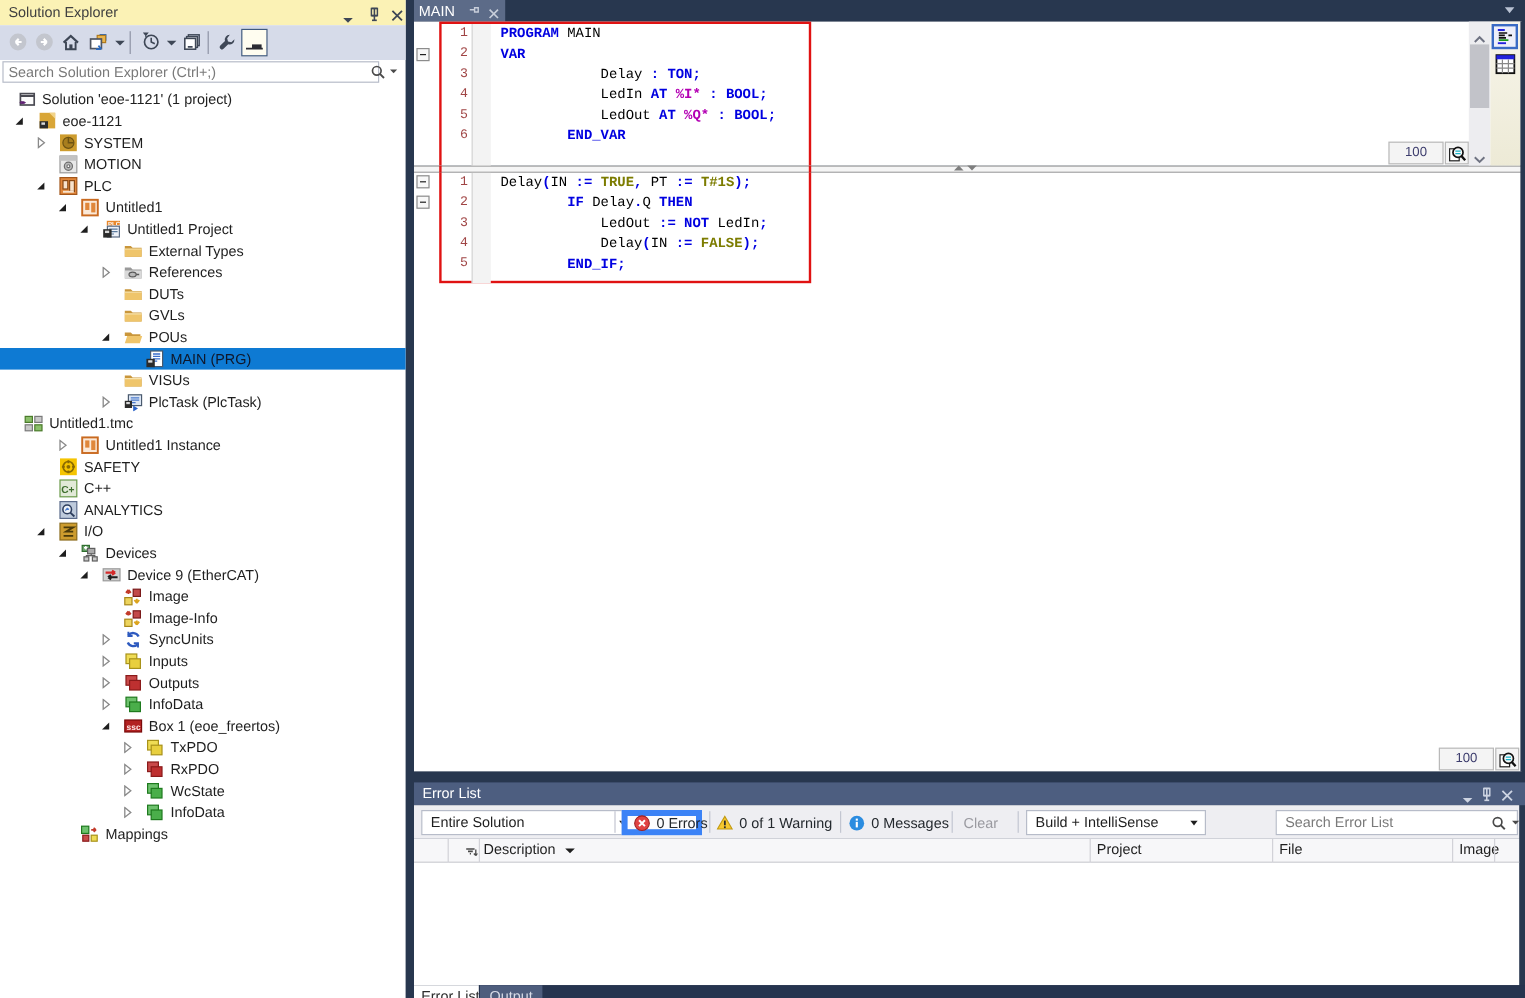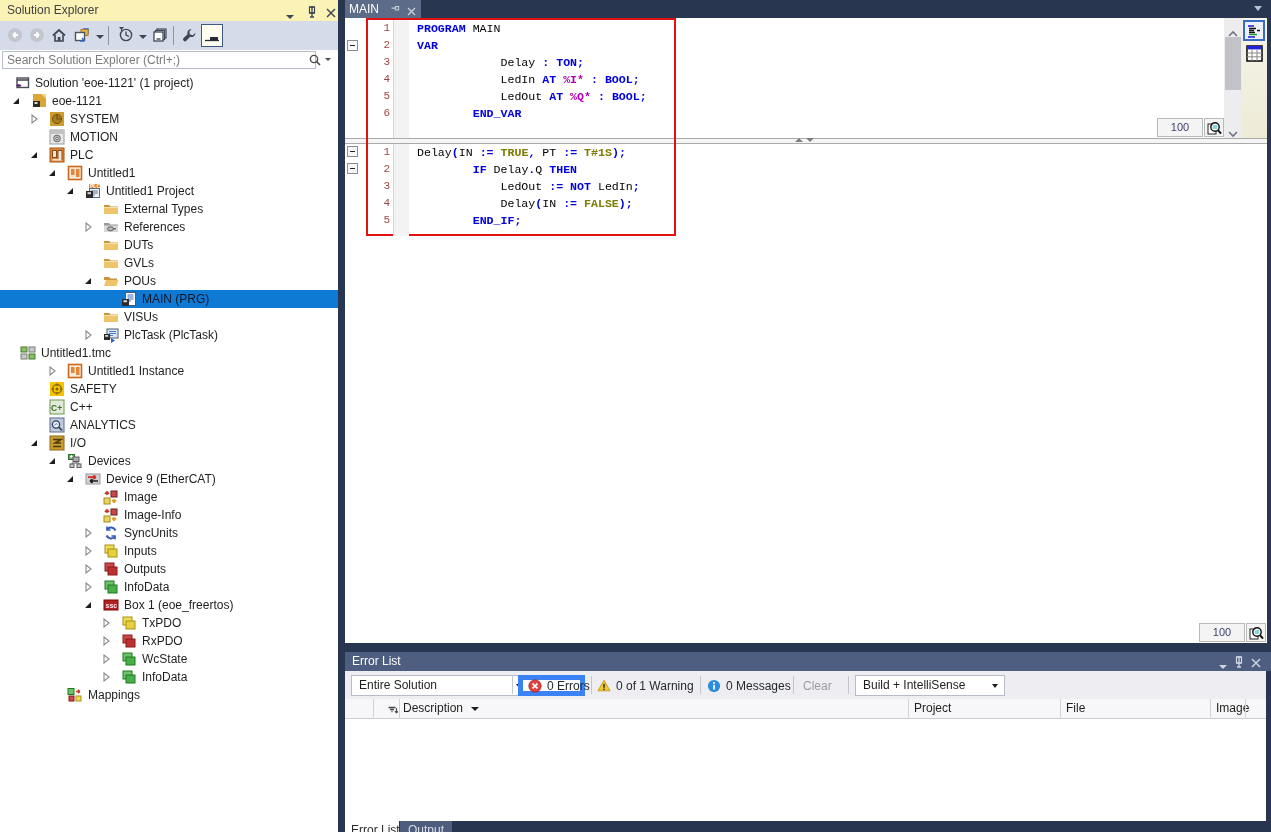--- a/index.html
+++ b/index.html
@@ -726,20 +726,27 @@
           <rect x="7" y="6.7" width="2" height="5.3" fill="#fff"></rect>
           <rect x="7" y="3.6" width="2" height="2" fill="#fff"></rect>
         </svg>
       </span>
       <span>0 Messages</span>
     </div>
   <span class="tbsep" style="left:448px"></span>
   <div class="cnt" style="left:458px;color:#9A9AA0">Clear</div>
   <span class="tbsep" style="left:503px"></span>
   <div class="combo" style="left:510px;width:150px;">Build + IntelliSense<span class="ca"></span></div>
+  <div class="combo" style="left:718px;width:202px;color:#7A7A7A">Search Error List
+    <span class="abs" style="left:178px;top:3px"><svg width="14" height="14" viewBox="0 0 14 14">
+          <circle cx="6" cy="6" r="3.6" fill="none" stroke="#4A4A4A" stroke-width="1.4"></circle>
+          <path d="M8.6 8.6 L12 12" stroke="#4A4A4A" stroke-width="1.6"></path>
+        </svg></span>
+    <span class="abs" style="left:196px;top:8px;width:0;height:0;border-left:3px solid transparent;border-right:3px solid transparent;border-top:3.5px solid #4A4A4A"></span>
+  </div>
 </div>
 <div id="el-colhdr" class="abs">
   <span class="chdiv" style="left:28px"></span>
   <span class="abs" style="left:42px;top:5px"><svg width="11" height="9" viewBox="0 0 11 9">
         <path d="M1.5 1.5 h7 M3 3.5 h4 M4.5 5.5 h1" stroke="#4A4A4A" stroke-width="1.3"></path>
         <path d="M9.5 2 v5 M9.5 7 l-1.6-1.8 M9.5 7 l1.6-1.8" stroke="#4A4A4A" stroke-width="1.1" fill="none"></path>
       </svg></span>
   <span class="chdiv" style="left:54px"></span>
   <span class="abs" style="left:58px;top:2px">Description</span>
   <span class="abs" style="left:126px;top:8px;width:0;height:0;border-left:4px solid transparent;border-right:4px solid transparent;border-top:4.5px solid #1E1E1E"></span>

